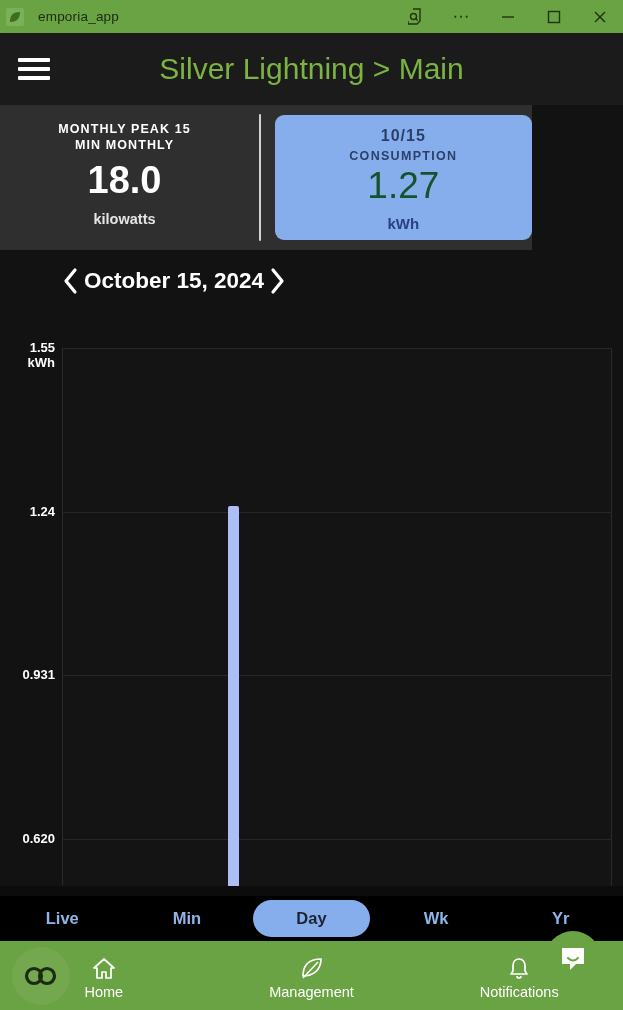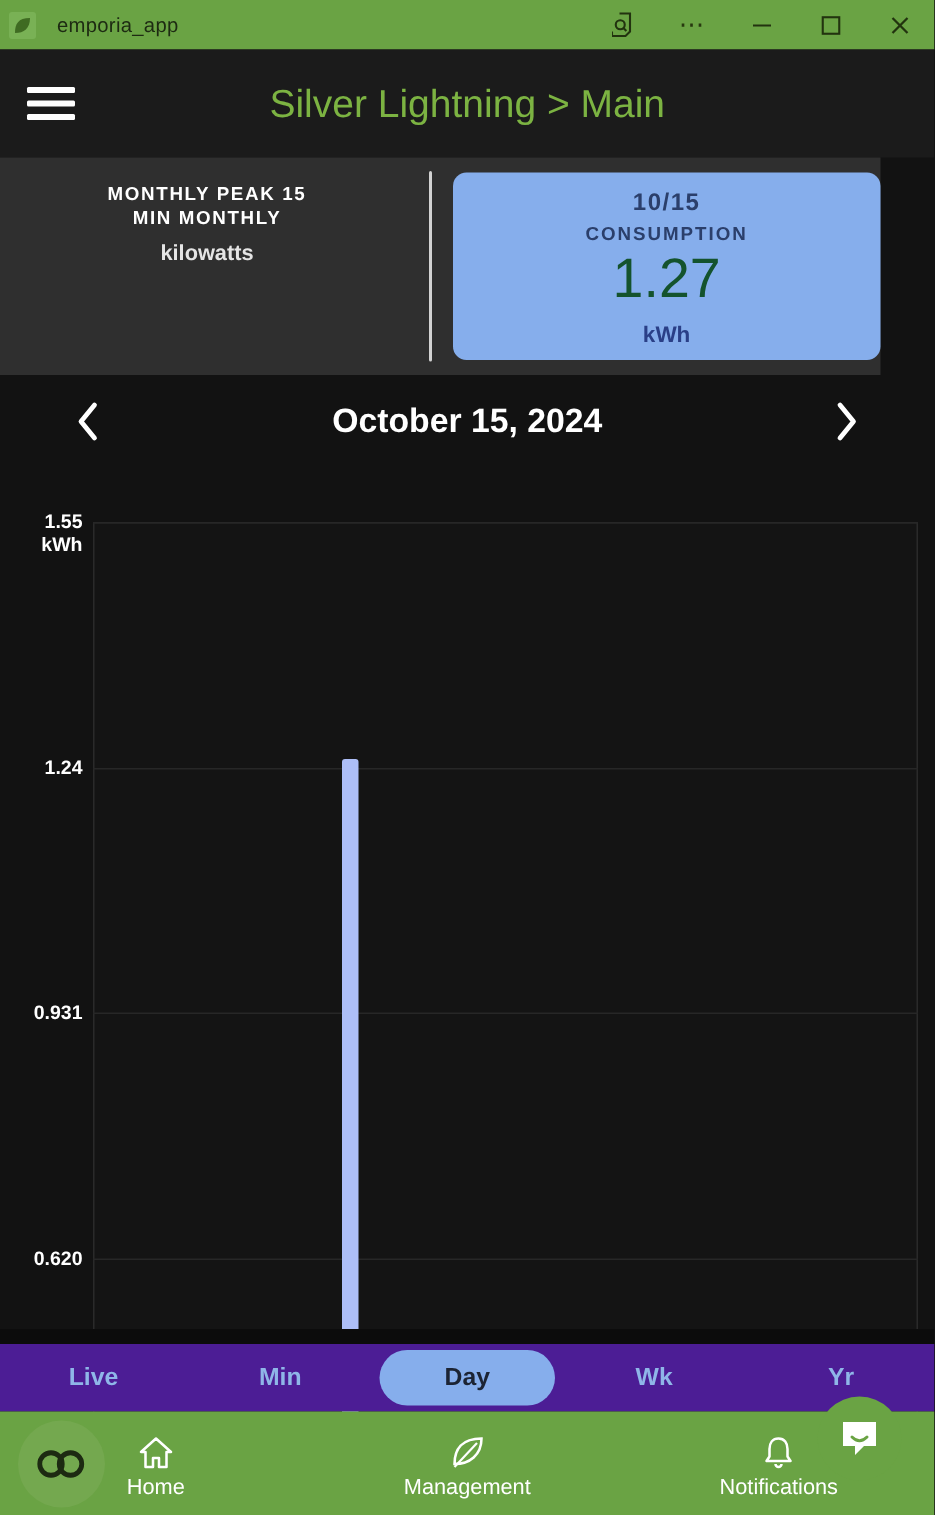--- a/index.html
+++ b/index.html
@@ -44,28 +44,28 @@
     background: #1b1b1b;
     display: flex; align-items: center;
   }
   .hamburger {
     margin-left: 18px; width: 32px; height: 26px;
     display: flex; flex-direction: column; justify-content: center; gap: 5px;
   }
   .hamburger i { display: block; height: 4px; background: #fff; border-radius: 1px; }
   .appbar-title {
     position: absolute; left: 0; width: 623px; text-align: center;
-    color: #7cb342; font-size: 26px; font-weight: 400;
+    color: #7cb342; font-size: 30px; font-weight: 400;
     pointer-events: none;
   }
 
   
   .stats {
     position: absolute; top: 105px; left: 0;
-    width: 587px; height: 145px;
+    width: 532px; height: 145px;
     background: #2f2f2f;
     display: flex; align-items: stretch;
   }
   .stat-left {
     width: 300px; padding-top: 16px;
     display: flex; flex-direction: column; align-items: center;
   }
   .stat-label {
     color: #fff; font-size: 12.5px; font-weight: bold;
     letter-spacing: 1.1px; text-align: center; line-height: 16px;
@@ -91,22 +91,22 @@
     color: #2b3f6b; font-size: 12.5px; font-weight: bold;
     letter-spacing: 1.3px; margin-top: 4px;
   }
   .card-value { color: #14532d; font-size: 37px; font-weight: normal; line-height: 42px; margin-top: 2px; }
   .card-unit { color: #2a3f87; font-size: 15px; font-weight: bold; margin-top: 8px; }
 
   
   .datebar {
     position: absolute; top: 250px; left: 0;
     width: 623px; height: 62px;
-    display: flex; align-items: center; justify-content: space-between;
-    padding: 0 46px;
+    display: flex; align-items: center; 
+    padding: 0 58px;
   }
   .chev { color: #fff; width: 26px; height: 36px; display:flex; align-items:center; justify-content:center; }
   .chev svg { display: block; }
   .datebar-title { color: #fff; font-size: 22.5px; font-weight: bold; }
 
   
   .chart-wrap { position: absolute; top: 312px; left: 0; width: 623px; height: 580px; }
   .plot {
     position: absolute; left: 62px; top: 36px;
     width: 550px; height: 818px;
@@ -119,21 +119,21 @@
     transform: translateY(-8px);
   }
   .ytick .unit { display: block; }
   .bars { position: absolute; left: 62px; top: 36px; width: 550px; height: 818px; }
   .bar { position: absolute; bottom: 0; background: #adbef7; border-radius: 2px 2px 0 0; }
 
   
   .rangebar {
     position: absolute; top: 896px; left: 0;
     width: 623px; height: 45px;
-    background: #4c1d95;
+    background: #000000;
     display: flex; align-items: center;
   }
   .rangetab {
     flex: 1 1 0; text-align: center;
     color: #8fb6e8; font-size: 16.5px; font-weight: bold;
     height: 37px; line-height: 37px; margin: 0 4px; border-radius: 19px;
   }
   .rangetab.active { background: #86aeec; color: #1c2434; }
 
   
@@ -215,20 +215,21 @@
       <i></i>
       <i></i>
     </div>
     <div class="appbar-title">Silver Lightning &gt; Main</div>
   </div>
 
   <div class="stats">
     <div class="stat-left">
       <div class="stat-label">MONTHLY PEAK 15</div>
       <div class="stat-label">MIN MONTHLY</div>
+      <div class="stat-value">18.0</div>
       <div class="stat-unit">kilowatts</div>
     </div>
     <div class="divider"></div>
     <div class="card">
       <div class="card-date">10/15</div>
       <div class="card-label">CONSUMPTION</div>
       <div class="card-value">1.27</div>
       <div class="card-unit">kWh</div>
     </div>
   </div>

